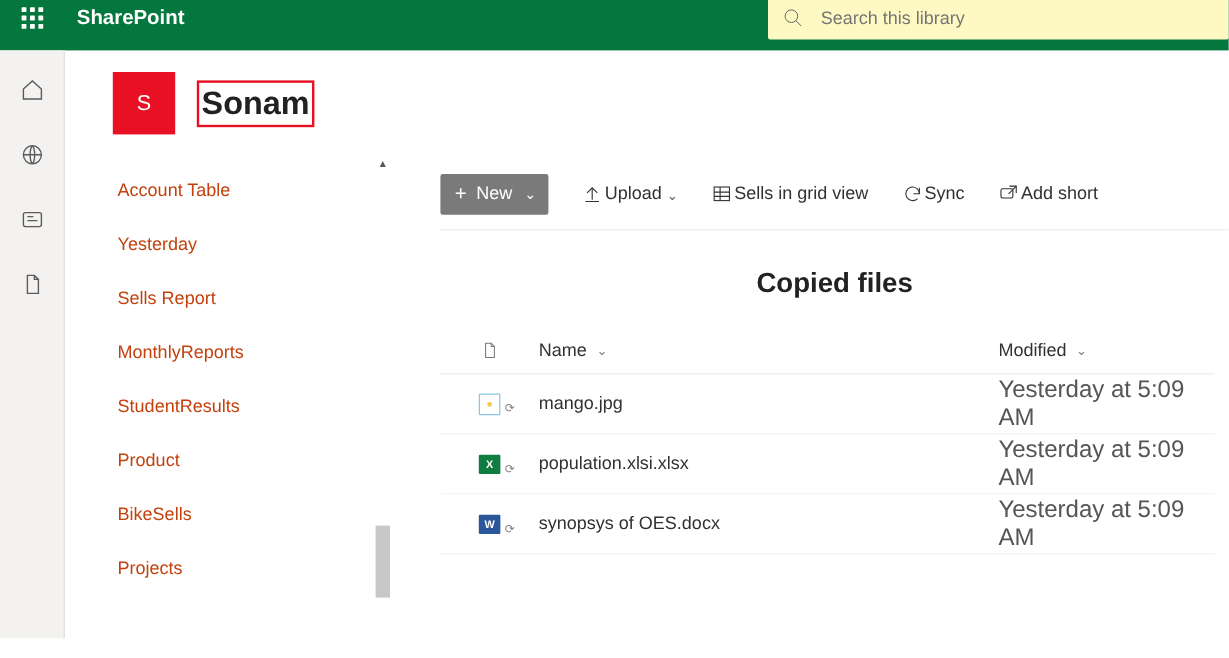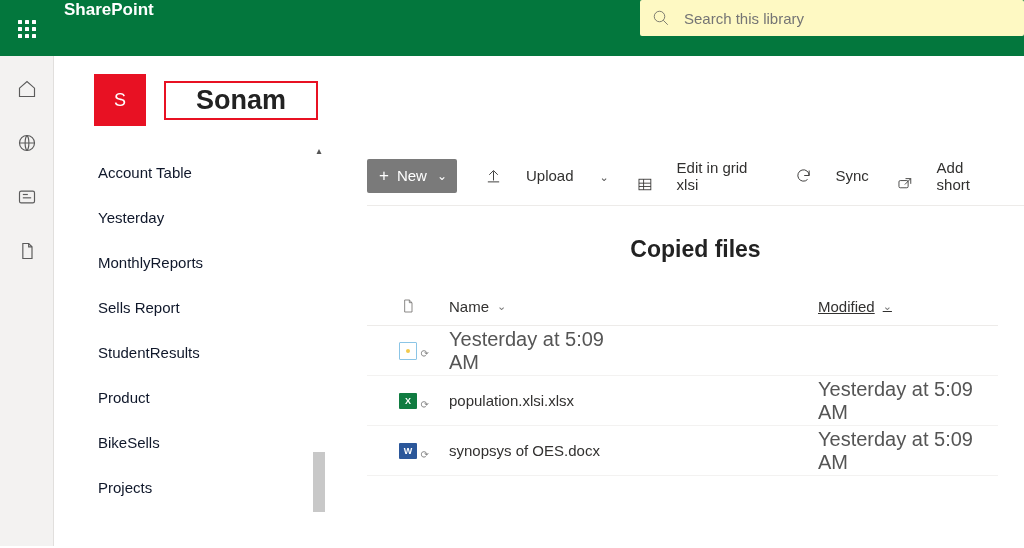--- a/index.html
+++ b/index.html
@@ -1,19 +1,19 @@
 <!DOCTYPE html>
 <html><head>
 <meta charset="utf-8">
 <style>
   * { box-sizing: border-box; margin: 0; padding: 0; font-family: "Segoe UI", Arial, sans-serif; }
   html, body { width: 1024px; height: 548px; overflow: hidden; background: #fff; }
 
   
-  .suite-bar { display: flex; align-items: flex-start; height: 56px; background: #03773D; color: #fff; padding: 0 0 12px 0; }
+  .suite-bar { display: flex; align-items: center; height: 42px; background: #03773D; color: #fff; padding: 0 0 12px 0; }
   .waffle { width: 54px; height: 58px; display:flex; align-items:center; justify-content:center; cursor:pointer; }
   .waffle-dots { display:grid; grid-template-columns: repeat(3, 4px); grid-template-rows: repeat(3,4px); gap:3px; }
   .waffle-dots span { width:4px; height:4px; background:#fff; border-radius:0.5px; }
   .brand { font-size: 17px; font-weight: 600; margin-left: 10px; }
   .search-wrap { margin-left:auto; width:384px; }
   .search-box { width:100%; height:36px; background:#fef9c3; border-radius:2px; display:flex; align-items:center; padding:0 12px; }
   .search-box svg { width:18px; height:18px; stroke:#555; }
   .search-input { border:none; background:transparent; outline:none; font-size:15px; color:#555; margin-left:14px; flex:1; }
 
   
@@ -23,53 +23,53 @@
   .app-rail { width:54px; background:#F3F2F1; display:flex; flex-direction:column; align-items:center; padding-top:22px; gap:32px; border-right:1px solid #E1DFDD; }
   .app-rail .rail-icon { width:22px; height:22px; display:flex; align-items:center; justify-content:center; cursor:pointer; }
   .app-rail svg { width:20px; height:20px; fill:none; stroke:#5b5b5b; stroke-width:1.4; }
 
   
   .content-area { flex:1; display:flex; flex-direction:column; }
 
   
   .site-header { padding: 18px 0 16px 40px; display:flex; align-items:center; }
   .site-avatar { width:52px; height:52px; background:#E81123; color:#fff; display:flex; align-items:center; justify-content:center; font-size:18px; font-weight:400; }
-  .site-title-box { margin-left:18px; border:2px solid #E81123; padding: 2px 30px; font-size:27px; font-weight:600; color:#222; }
+  .site-title-box { margin-left:18px; border:2px solid #E81123; padding: 2px 2px; font-size:27px; font-weight:600; color:#222; }
 
   
   .lower-split { flex:1; display:flex; min-height:0; }
 
   .side-nav { width:265px; position:relative; padding-top:8px; }
-  .side-nav-item { font-size:15px; color:#0f172a; padding:14px 0 14px 44px; cursor:pointer; }
+  .side-nav-item { font-size:15px; color:#c2410c; padding:14px 0 14px 44px; cursor:pointer; }
   .side-nav .scroll-track { position:absolute; right:-6px; top:0; width:12px; bottom:0; }
   .scroll-arrow-up { position:absolute; top:2px; left:0; width:12px; height:12px; display:flex; align-items:center; justify-content:center; color:#555; font-size:10px;}
   .scroll-thumb { position:absolute; left:0; top:310px; width:12px; height:60px; background:#C8C8C8; }
 
   .main { flex:1; display:flex; flex-direction:column; padding-left:48px; padding-top:8px; }
 
   
   .cmd-bar { display:flex; align-items:center; gap:28px; height:56px; border-bottom:1px solid #EDEBE9; padding-bottom:4px; padding-right:0;}
   .cmd-primary { display:flex; align-items:center; background:#7A7A7A; color:#fff; height:34px; padding:0 10px 0 12px; border-radius:2px; cursor:pointer; font-size:15px;}
   .cmd-primary .plus { font-size:17px; margin-right:8px; font-weight:400; }
   .cmd-primary .chev { margin-left:10px; font-size:12px; }
-  .cmd-btn { display:flex; align-items:flex-end; gap:24px; color:#323130; font-size:15px; cursor:pointer; }
+  .cmd-btn { display:flex; align-items:flex-end; gap:2px; color:#323130; font-size:15px; cursor:pointer; }
   .cmd-btn svg { width:17px; height:17px; stroke:#323130; fill:none; stroke-width:1.3; }
   .cmd-btn .chev-sm { font-size:11px; color:#555; margin-left:2px;}
   .cmd-right-fade { flex:1; }
 
   
   .section-title { font-size:23px; font-weight:600; color:#222; margin:30px 0 24px 0;text-align:center; }
 
   
-  .list { width:100%; padding-right:26px; }
+  .list { width:100%; padding-right:12px; }
   .list-header { display:flex; align-items:center; border-bottom:1px solid #EDEBE9; padding:10px 0; }
   .col-icon { width:82px; display:flex; justify-content:center; }
   .col-icon svg { width:16px; height:18px; stroke:#797775; fill:none; stroke-width:1.3;}
   .col-name { flex:1; font-size:15px; color:#323130; display:flex; align-items:center; gap:8px;}
-  .col-mod { width:180px; font-size:15px; color:#323130; display:flex; align-items:center; gap:8px;text-decoration:underline;}
+  .col-mod { width:180px; font-size:15px; color:#323130; display:flex; align-items:center; gap:8px;}
   .hdr-chev { font-size:11px; color:#777; }
 
   .list-row { display:flex; align-items:center; border-bottom:1px solid #F3F2F1; height:50px; }
   .file-icon-wrap { width:82px; display:flex; justify-content:center; align-items:center; position:relative; }
   .file-icon { width:18px; height:18px; display:flex; align-items:center; justify-content:center; }
   .sync-mark { position:absolute; top:6px; right:20px; color:#888; font-size:10px; }
   .file-name { flex:1; font-size:15px; color:#323130; cursor:pointer;}
   .file-mod { width:180px; font-size:20px; color:#555; }
 
   
@@ -141,22 +141,22 @@
     <div class="site-header">
       <div class="site-avatar">S</div>
       <div class="site-title-box">Sonam</div>
     </div>
 
     <div class="lower-split">
 
       <div class="side-nav">
         <div class="side-nav-item">Account Table</div>
         <div class="side-nav-item">Yesterday</div>
+        <div class="side-nav-item">Sells Report</div>
         <div class="side-nav-item">MonthlyReports</div>
-        <div class="side-nav-item">Sells Report</div>
         <div class="side-nav-item">StudentResults</div>
         <div class="side-nav-item">Product</div>
         <div class="side-nav-item">BikeSells</div>
         <div class="side-nav-item">Projects</div>
         <div class="scroll-track">
           <div class="scroll-arrow-up">▴</div>
           <div class="scroll-thumb"></div>
         </div>
       </div>
 
@@ -177,21 +177,21 @@
             <span>Upload</span>
             <span class="chev-sm">⌄</span>
           </div>
           <div class="cmd-btn">
             <svg viewBox="0 0 24 24">
                 <rect x="3" y="4" width="18" height="16"></rect>
                 <line x1="3" y1="10" x2="21" y2="10"></line>
                 <line x1="3" y1="15" x2="21" y2="15"></line>
                 <line x1="10" y1="4" x2="10" y2="20"></line>
               </svg>
-            <span>Edit in grid xlsi</span>
+            <span>Sells in grid view</span>
           </div>
           <div class="cmd-btn">
             <svg viewBox="0 0 24 24">
                 <path d="M20 12a8 8 0 1 0-2.3 5.6"></path>
                 <path d="M20 5v7h-7"></path>
               </svg>
             <span>Sync</span>
           </div>
           <div class="cmd-btn">
             <svg viewBox="0 0 24 24">
@@ -224,20 +224,21 @@
             </div>
           </div>
 
           <div class="list-row">
             <div class="file-icon-wrap">
               <span class="sync-mark">⟳</span>
               <div class="file-icon ft-image">
                   <span class="dot"></span>
                 </div>
             </div>
+            <div class="file-name">mango.jpg</div>
             <div class="file-mod">Yesterday at 5:09 AM</div>
           </div>
 
           <div class="list-row">
             <div class="file-icon-wrap">
               <span class="sync-mark">⟳</span>
               <div class="file-icon ft-excel">X</div>
             </div>
             <div class="file-name">population.xlsi.xlsx</div>
             <div class="file-mod">Yesterday at 5:09 AM</div>

